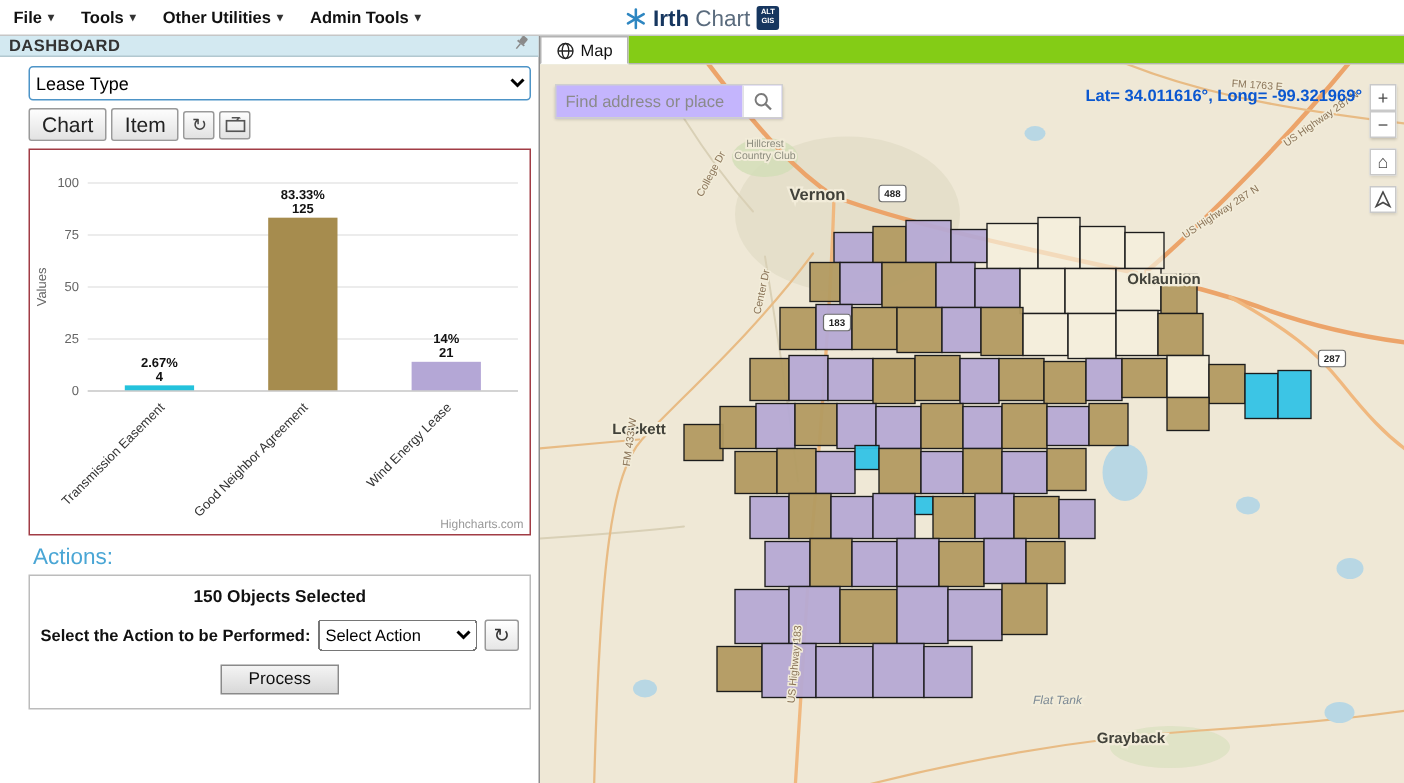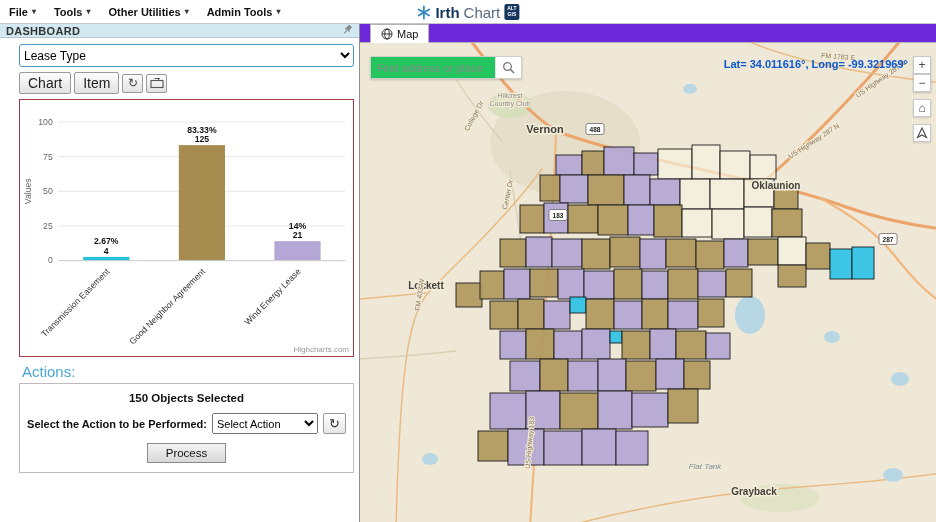--- a/index.html
+++ b/index.html
@@ -56,22 +56,22 @@
   .action-row { display:flex; align-items:center; gap:5px; }
   .action-label { font-size:11px; font-weight:bold; color:#111; }
   .action-select { font-size:11px; height:21px; width:106px; }
   .refresh-btn { width:23px; height:21px; border:1px solid #999;
     background:linear-gradient(#fff,#e6e6e6); font-size:13px; color:#333;
     display:flex; align-items:center; justify-content:center; cursor:pointer; border-radius:2px;}
   .process-btn { font-size:11.5px; color:#111; padding:3px 18px;
     background:linear-gradient(#f4f4f4,#d8d8d8); border:1px solid #8a8a8a; cursor:pointer; }
 
   
-  .tab-strip { height:19px; background:#6d28d9; border-bottom:1px solid #b3b3b3;
-    display:flex; align-items:center; padding-left:10px; }
+  .tab-strip { height:19px; background:#84cc16; border-bottom:1px solid #b3b3b3;
+    display:flex; align-items:center; }
   .tab { height:19px; background:#fff; border:1px solid #b3b3b3; border-bottom:1px solid #fff;
     margin-bottom:-1px; display:flex; align-items:center; gap:4px; padding:0 10px;
     font-size:11px; color:#111; cursor:pointer; }
   .map-canvas { position:relative; flex:1; background:#efe8d6; overflow:hidden; }
   #map-svg { position:absolute; inset:0; width:100%; height:100%; display:block; }
 
   .road { fill:none; stroke-linecap:round; }
   .road-major { stroke:#eca46a; stroke-width:3; }
   .road-sec   { stroke:#f0b87f; stroke-width:2.2; }
   .road-minor { stroke:#e8bb84; stroke-width:1.5; }
@@ -84,21 +84,21 @@
   .parcel-w { fill:#f7f1de; fill-opacity:.7; }
   .town { font-weight:bold; fill:#42423a; text-anchor:middle;
     paint-order:stroke; stroke:#f2ecd9; stroke-width:3; }
   .poi { fill:#8d8d7f; text-anchor:middle; paint-order:stroke; stroke:#f2ecd9; stroke-width:2.5; }
   .poi-italic { font-style:italic; fill:#7d8a95; }
   .roadlbl { fill:#8a7458; text-anchor:middle; paint-order:stroke; stroke:#f2ecd9; stroke-width:2; }
   .shield-box { fill:#fff; stroke:#6b6b6b; stroke-width:.8; }
   .shield-txt { font-size:6.5px; font-weight:bold; fill:#222; text-anchor:middle; }
 
   .search-box { position:absolute; left:10px; top:13px; width:152px; height:23px;
-    background:#22c55e; border:1px solid #cfcfcf; box-shadow:0 1px 2px rgba(0,0,0,.18);
+    background:#c4b5fd; border:1px solid #cfcfcf; box-shadow:0 1px 2px rgba(0,0,0,.18);
     display:flex; }
   .search-input { flex:1; min-width:0; border:none; outline:none; font-size:11px;
     padding:0 6px; color:#333; background:transparent; }
   .search-input::placeholder { color:#8a8a8a; }
   .search-btn { width:26px; height:100%; border:none; border-left:1px solid #e2e2e2;
     background:#fff; display:flex; align-items:center; justify-content:center; cursor:pointer; }
   .coords { position:absolute; right:28px; top:15px; font-size:11px; font-weight:bold;
     color:#0a57d0; white-space:nowrap; }
   .map-controls { position:absolute; right:5px; top:13px; display:flex;
     flex-direction:column; gap:7px; align-items:center; }

